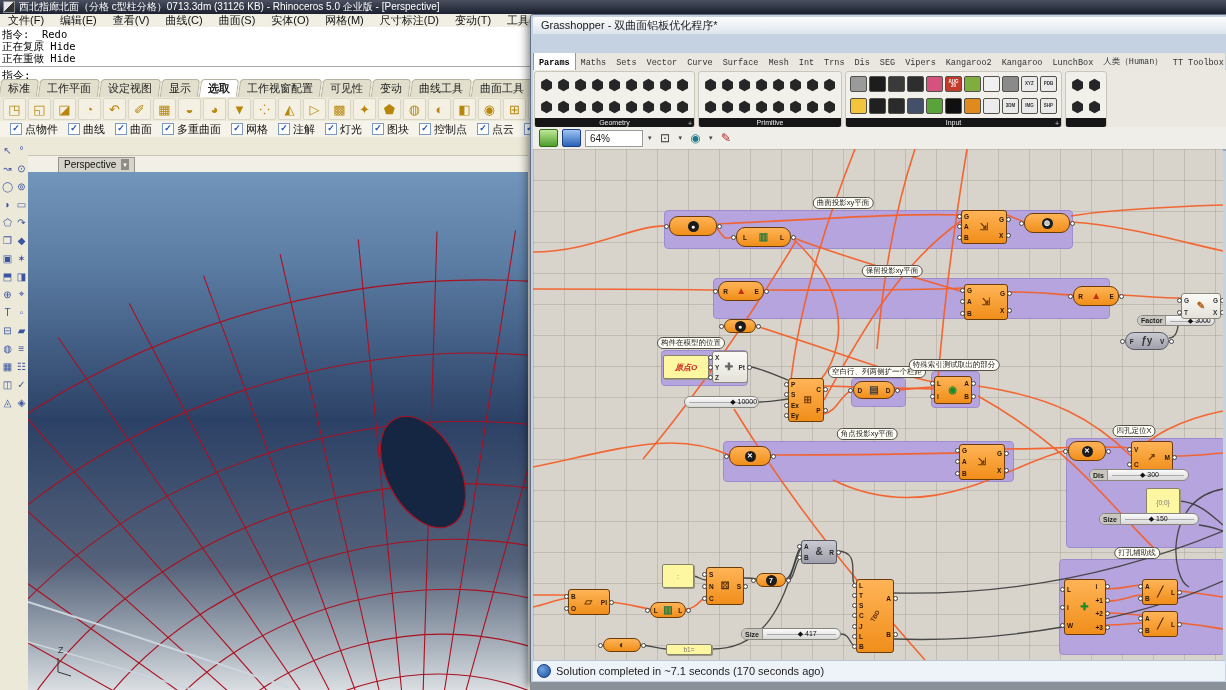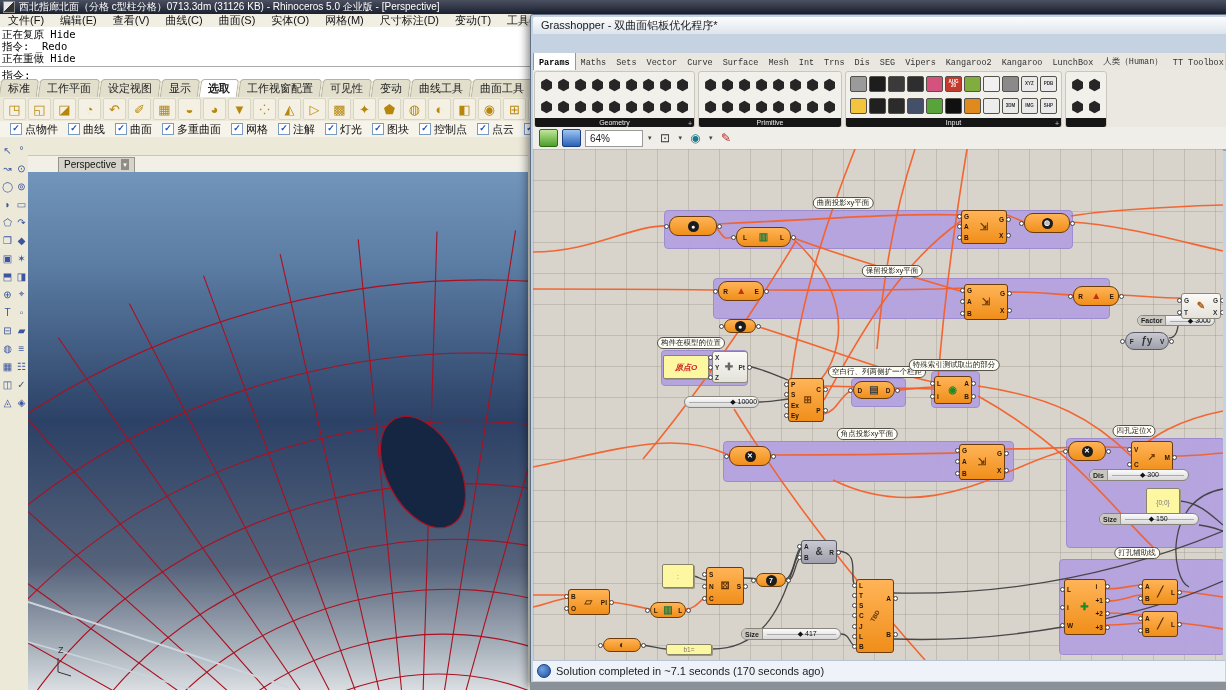--- a/index.html
+++ b/index.html
@@ -149,22 +149,22 @@
       <span class="rh-menu-item">网格(M)</span>
       <span class="rh-menu-item">尺寸标注(D)</span>
       <span class="rh-menu-item">变动(T)</span>
       <span class="rh-menu-item">工具(L)</span>
       <span class="rh-menu-item">分析(A)</span>
       <span class="rh-menu-item">渲染(R)</span>
       <span class="rh-menu-item">面板(P)</span>
       <span class="rh-menu-item">K</span>
     </div>
   <div class="rh-cmdhist">
+    <div>指令: _Redo</div>
     <div>正在复原 Hide</div>
-    <div>指令: _Redo</div>
     <div>正在重做 Hide</div>
   </div>
   <div class="rh-prompt">指令:</div>
   <div class="rh-tabs">
       <div class="rh-tab"><span>标准</span></div>
       <div class="rh-tab"><span>工作平面</span></div>
       <div class="rh-tab"><span>设定视图</span></div>
       <div class="rh-tab"><span>显示</span></div>
       <div class="rh-tab active"><span>选取</span></div>
       <div class="rh-tab"><span>工作视窗配置</span></div>

